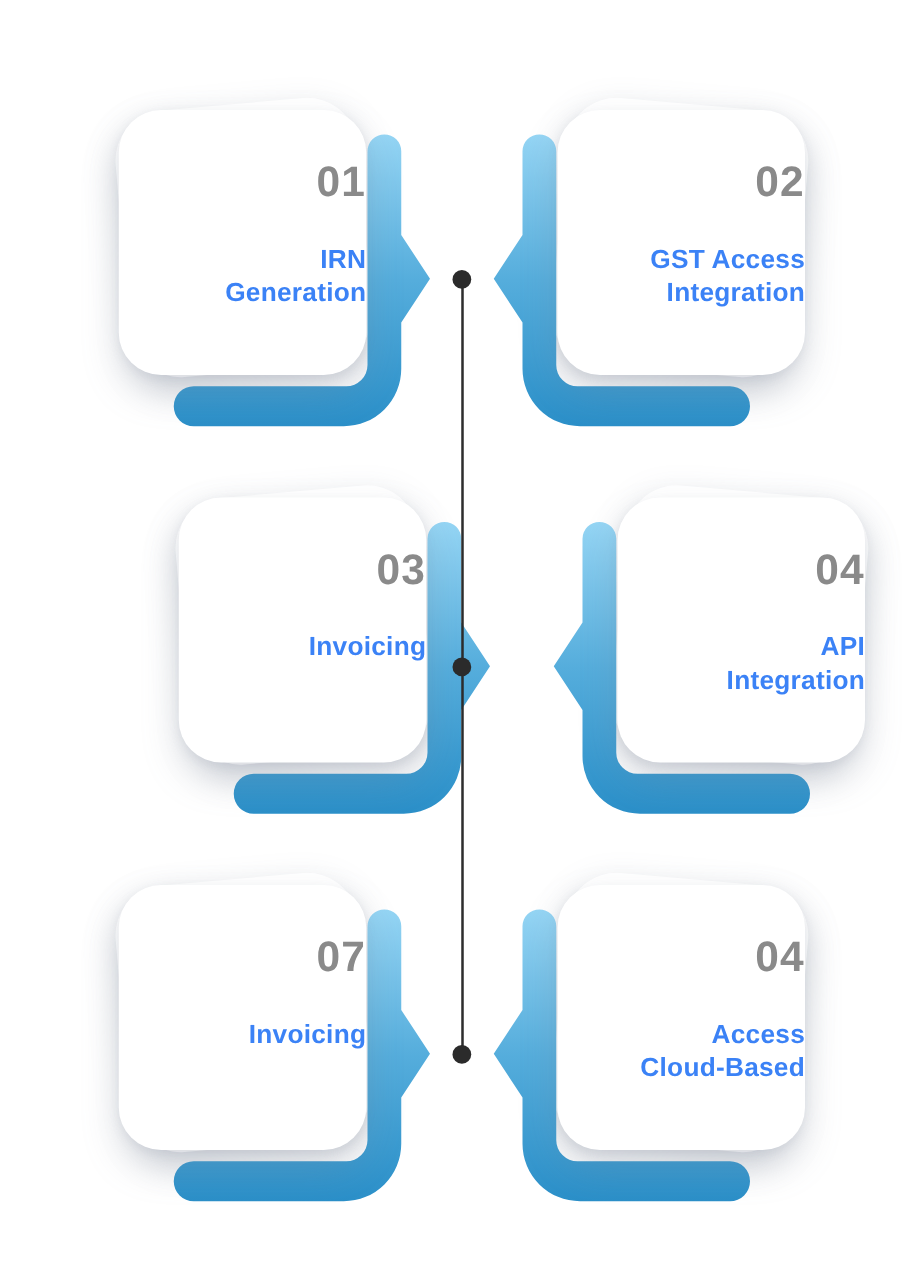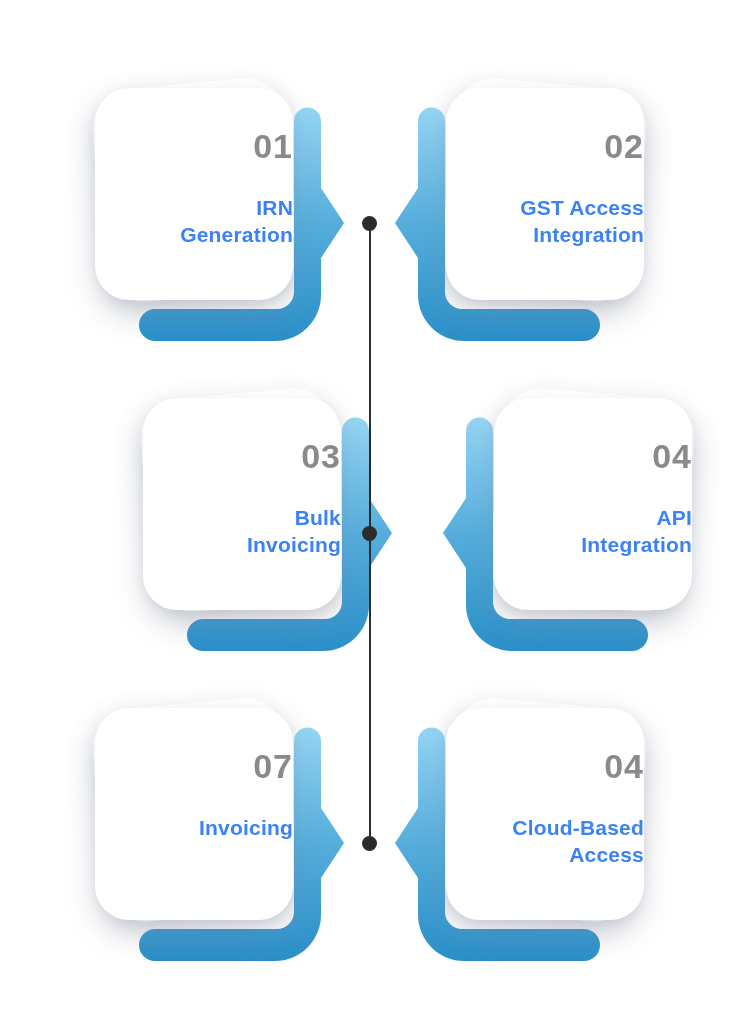--- a/index.html
+++ b/index.html
@@ -151,21 +151,20 @@
   </div>
 
   <div class="unit left row2">
     <div class="backdrop"></div>
     <svg class="swoosh" viewBox="0 0 250 253">
       <path fill="url(#swooshGrad)" d="M 199 33 A 13.5 13.5 0 0 1 226 33 L 226 100 L 249 135 L 226 170 L 226 207 A 46 46 0 0 1 180 253 L 60 253 A 16 16 0 0 1 60 221 L 182 221 A 17 17 0 0 0 199 204 L 199 33 Z"></path>
     </svg>
     <div class="card">
       <div class="num">03</div>
       <div class="label">
-        <div>Bulk</div>
         <div>Invoicing</div>
       </div>
     </div>
   </div>
 
   <div class="unit right row2">
     <div class="backdrop"></div>
     <svg class="swoosh" viewBox="0 0 250 253">
       <path fill="url(#swooshGrad)" d="M 199 33 A 13.5 13.5 0 0 1 226 33 L 226 100 L 249 135 L 226 170 L 226 207 A 46 46 0 0 1 180 253 L 60 253 A 16 16 0 0 1 60 221 L 182 221 A 17 17 0 0 0 199 204 L 199 33 Z"></path>
     </svg>
@@ -192,19 +191,19 @@
   </div>
 
   <div class="unit right row3">
     <div class="backdrop"></div>
     <svg class="swoosh" viewBox="0 0 250 253">
       <path fill="url(#swooshGrad)" d="M 199 33 A 13.5 13.5 0 0 1 226 33 L 226 100 L 249 135 L 226 170 L 226 207 A 46 46 0 0 1 180 253 L 60 253 A 16 16 0 0 1 60 221 L 182 221 A 17 17 0 0 0 199 204 L 199 33 Z"></path>
     </svg>
     <div class="card">
       <div class="num">04</div>
       <div class="label">
+        <div>Access</div>
         <div>Cloud-Based</div>
-        <div>Access</div>
       </div>
     </div>
   </div>
 
 </div>
 
 </body></html>

